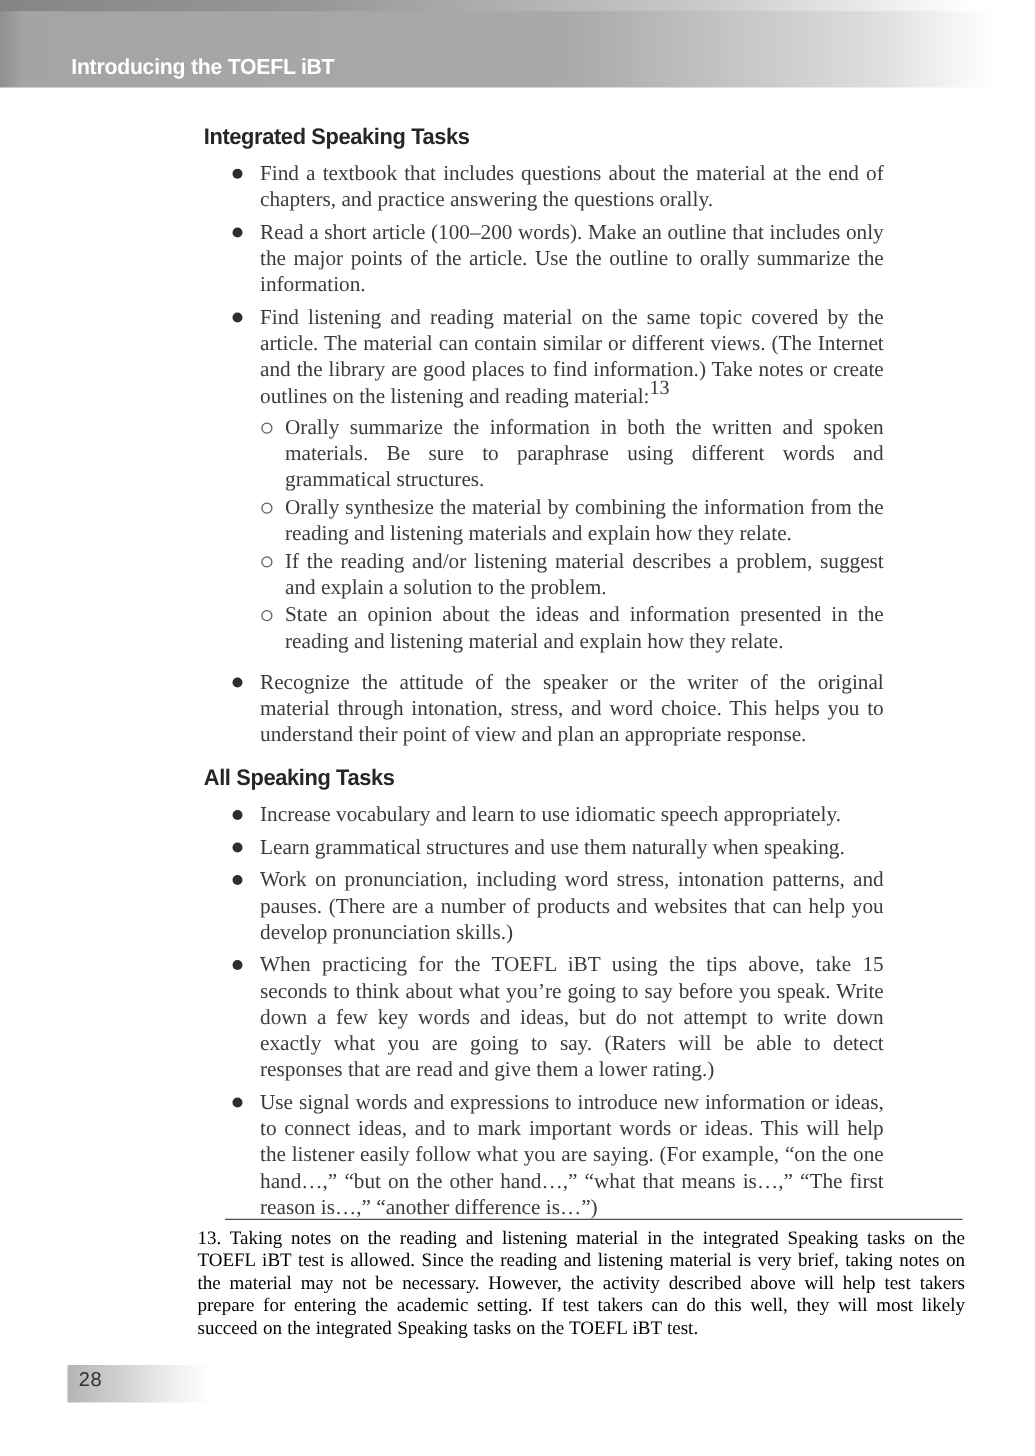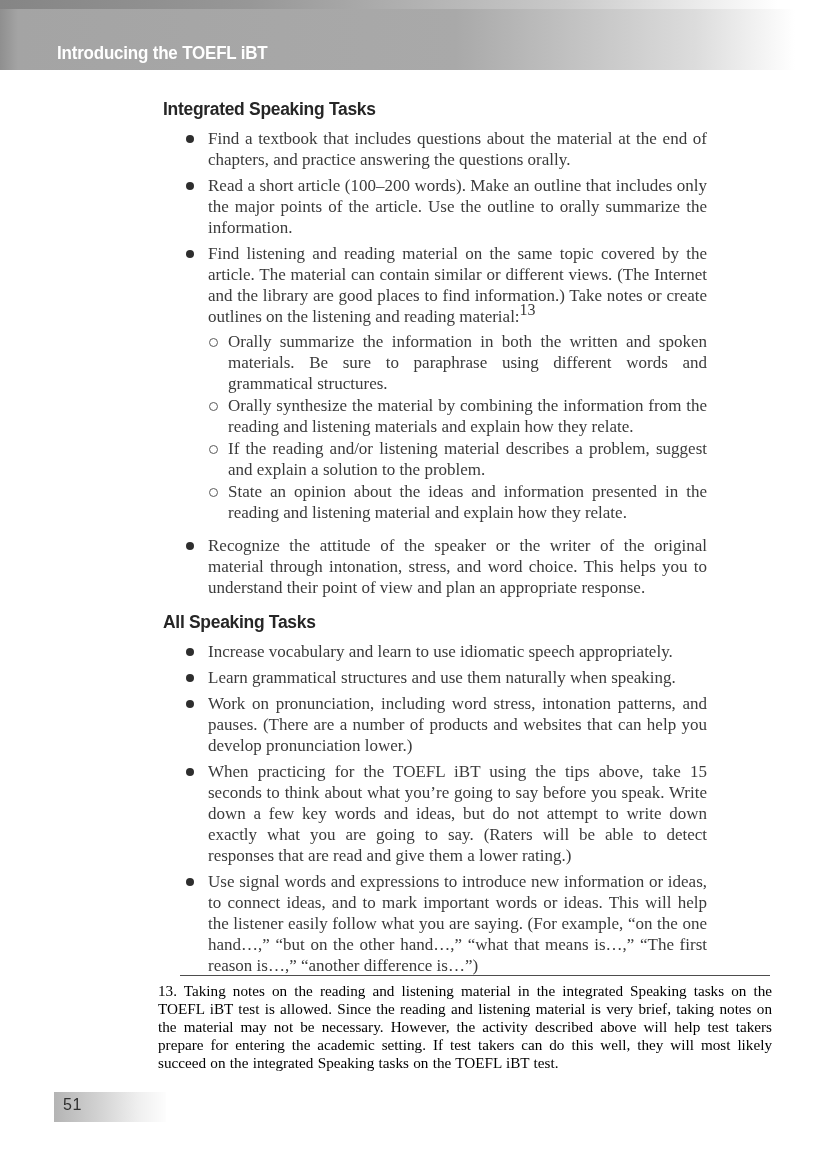--- a/index.html
+++ b/index.html
@@ -114,30 +114,30 @@
             </ul></li>
           <li><span class="b-fill"></span><span>Recognize the attitude of the speaker or the writer of the original material through intonation, stress, and word choice. This helps you to understand their point of view and plan an appropriate response.</span></li>
         </ul>
     </section>
 
     <section class="section">
       <h2 class="section-heading">All Speaking Tasks</h2>
       <ul class="bullets">
           <li><span class="b-fill"></span><span>Increase vocabulary and learn to use idiomatic speech appropriately.</span></li>
           <li><span class="b-fill"></span><span>Learn grammatical structures and use them naturally when speaking.</span></li>
-          <li><span class="b-fill"></span><span>Work on pronunciation, including word stress, intonation patterns, and pauses. (There are a number of products and websites that can help you develop pronunciation lower.)</span></li>
+          <li><span class="b-fill"></span><span>Work on pronunciation, including word stress, intonation patterns, and pauses. (There are a number of products and websites that can help you develop pronunciation skills.)</span></li>
           <li><span class="b-fill"></span><span>When practicing for the TOEFL iBT using the tips above, take 15 seconds to think about what you’re going to say before you speak. Write down a few key words and ideas, but do not attempt to write down exactly what you are going to say. (Raters will be able to detect responses that are read and give them a lower rating.)</span></li>
           <li><span class="b-fill"></span><span>Use signal words and expressions to introduce new information or ideas, to connect ideas, and to mark important words or ideas. This will help the listener easily follow what you are saying. (For example, “on the one hand…,” “but on the other hand…,” “what that means is…,” “The first reason is…,” “another difference is…”)</span></li>
         </ul>
     </section>
 
   </main>
 
   <footer class="footnote">
     <hr class="fn-rule">
     <p class="fn-text"><span>13.</span> <span>Taking notes on the reading and listening material in the integrated Speaking tasks on the TOEFL iBT test is allowed. Since the reading and listening material is very brief, taking notes on the material may not be necessary. However, the activity described above will help test takers prepare for entering the academic setting. If test takers can do this well, they will most likely succeed on the integrated Speaking tasks on the TOEFL iBT test.</span></p>
   </footer>
 
   <div class="page-number-box">
-    <span class="page-number">51</span>
+    <span class="page-number">28</span>
   </div>
 
 </div>
 
 </body></html>

